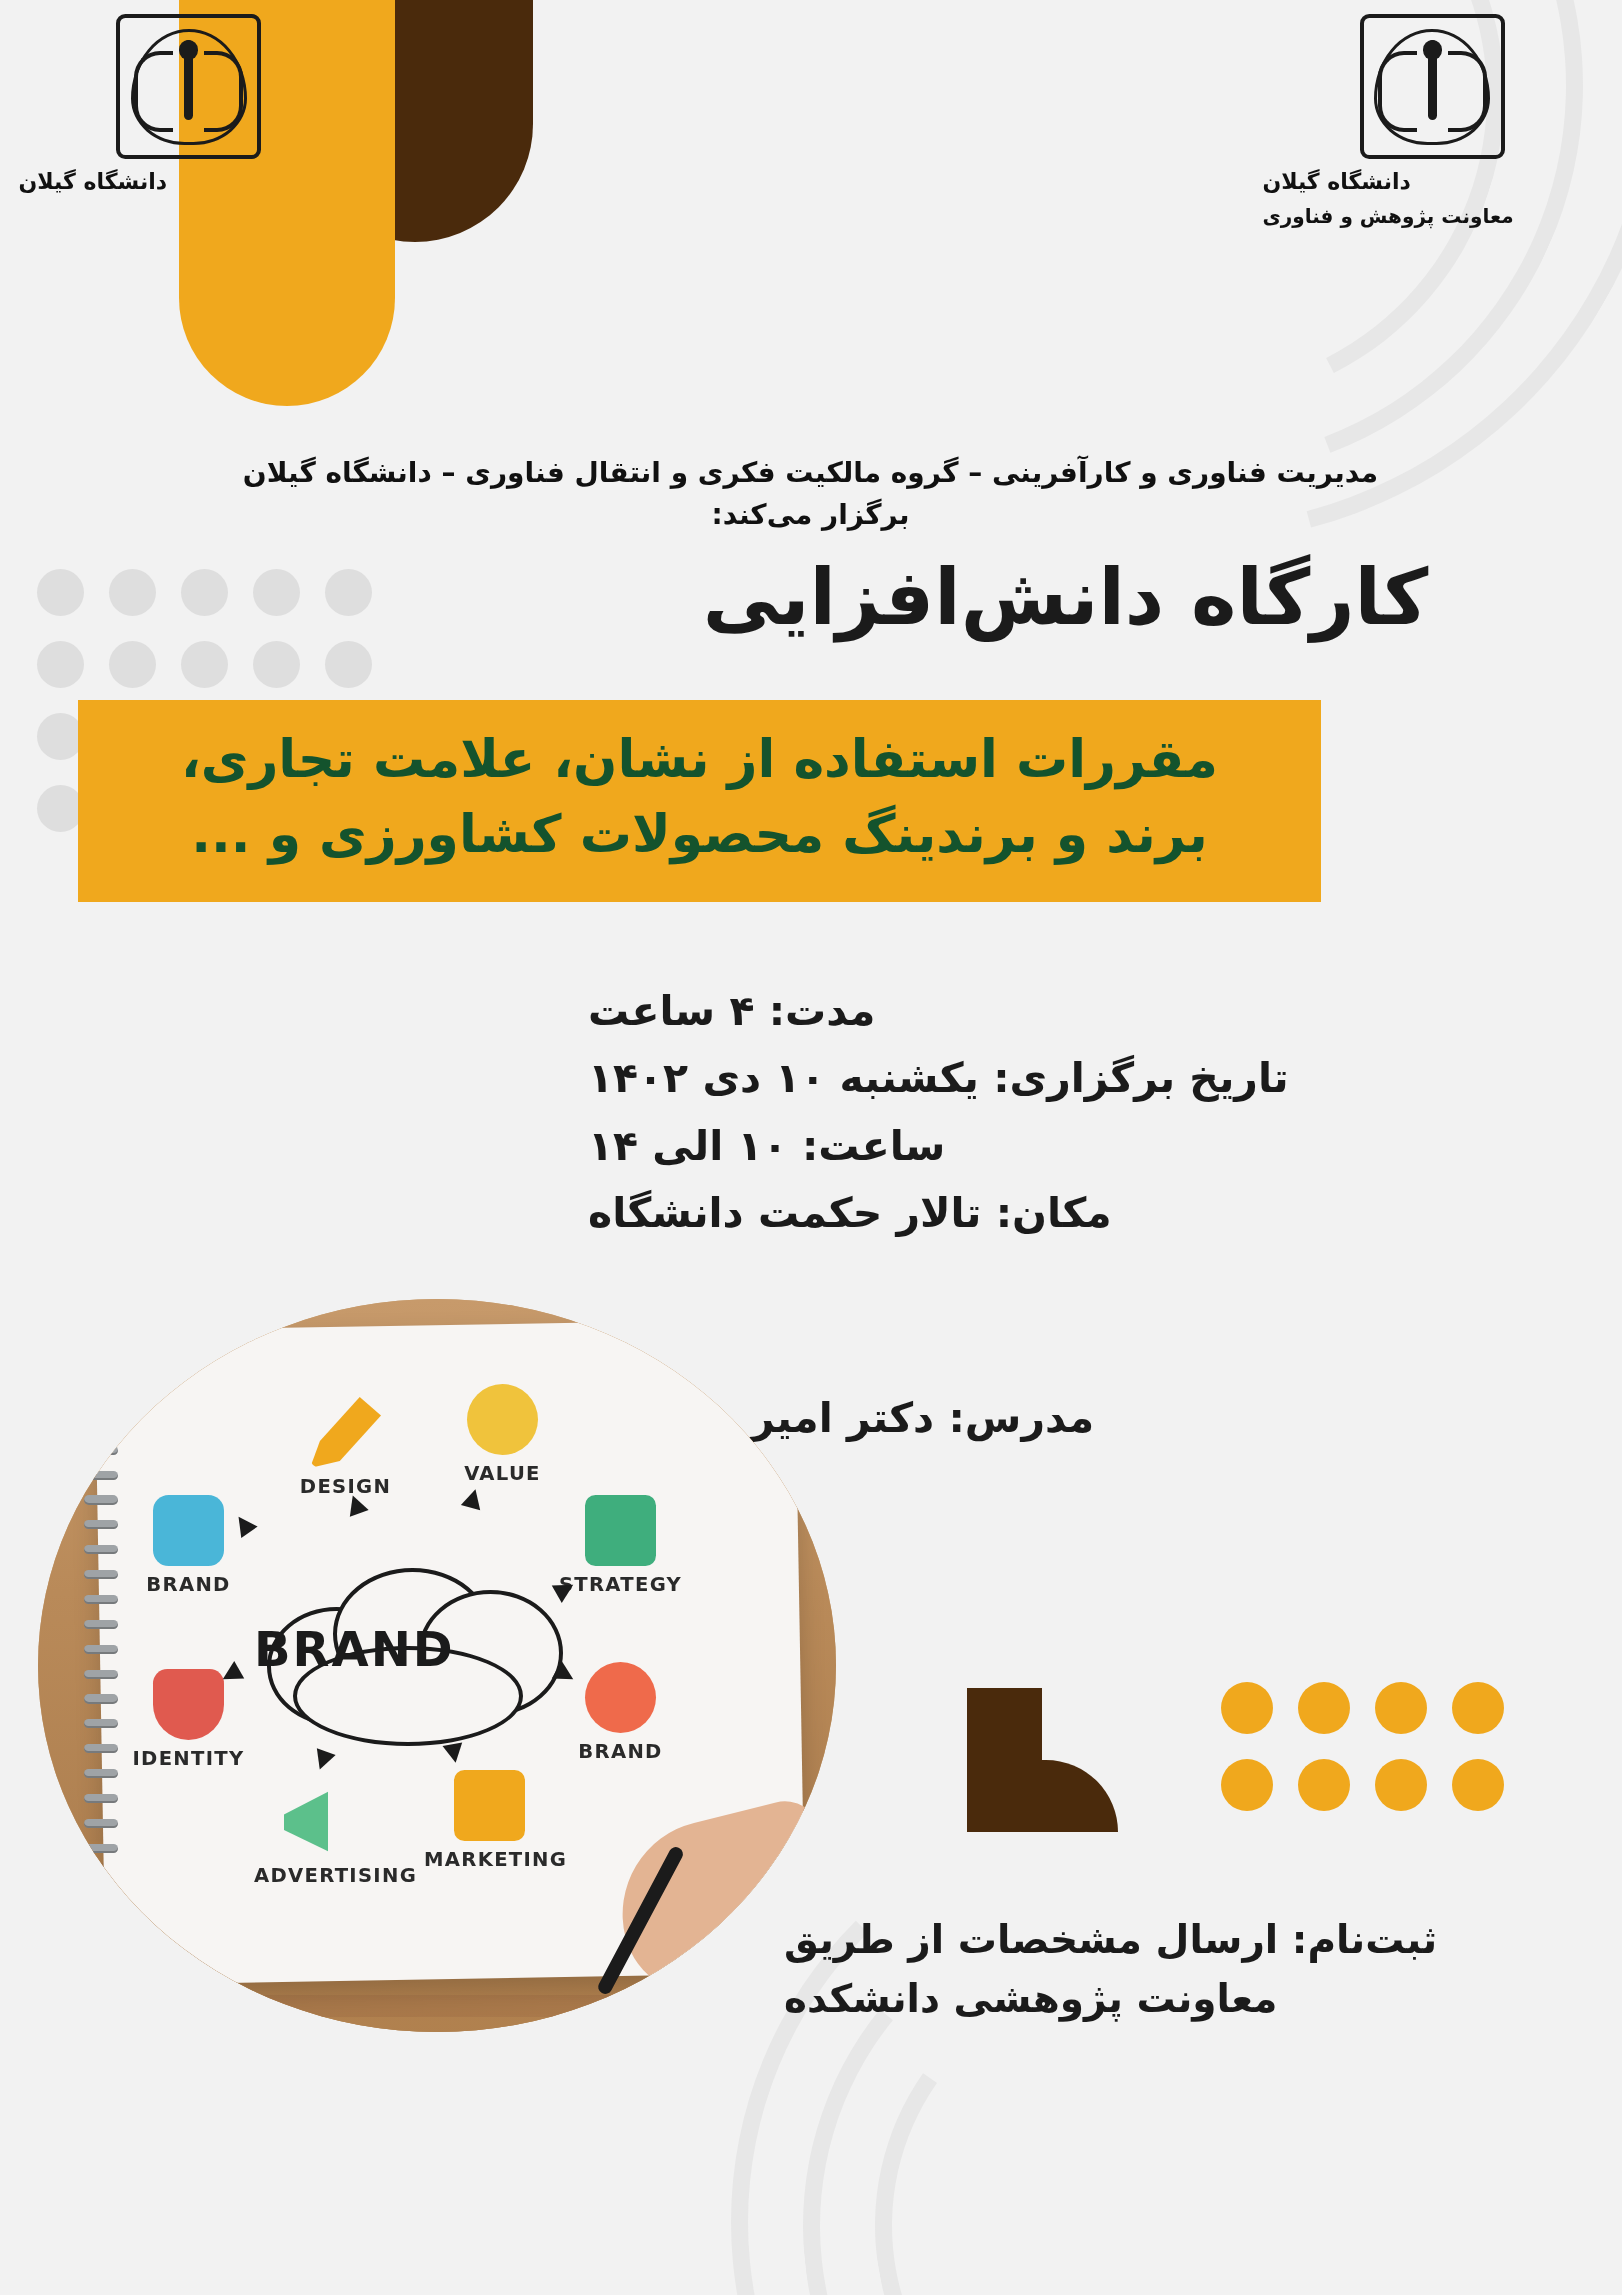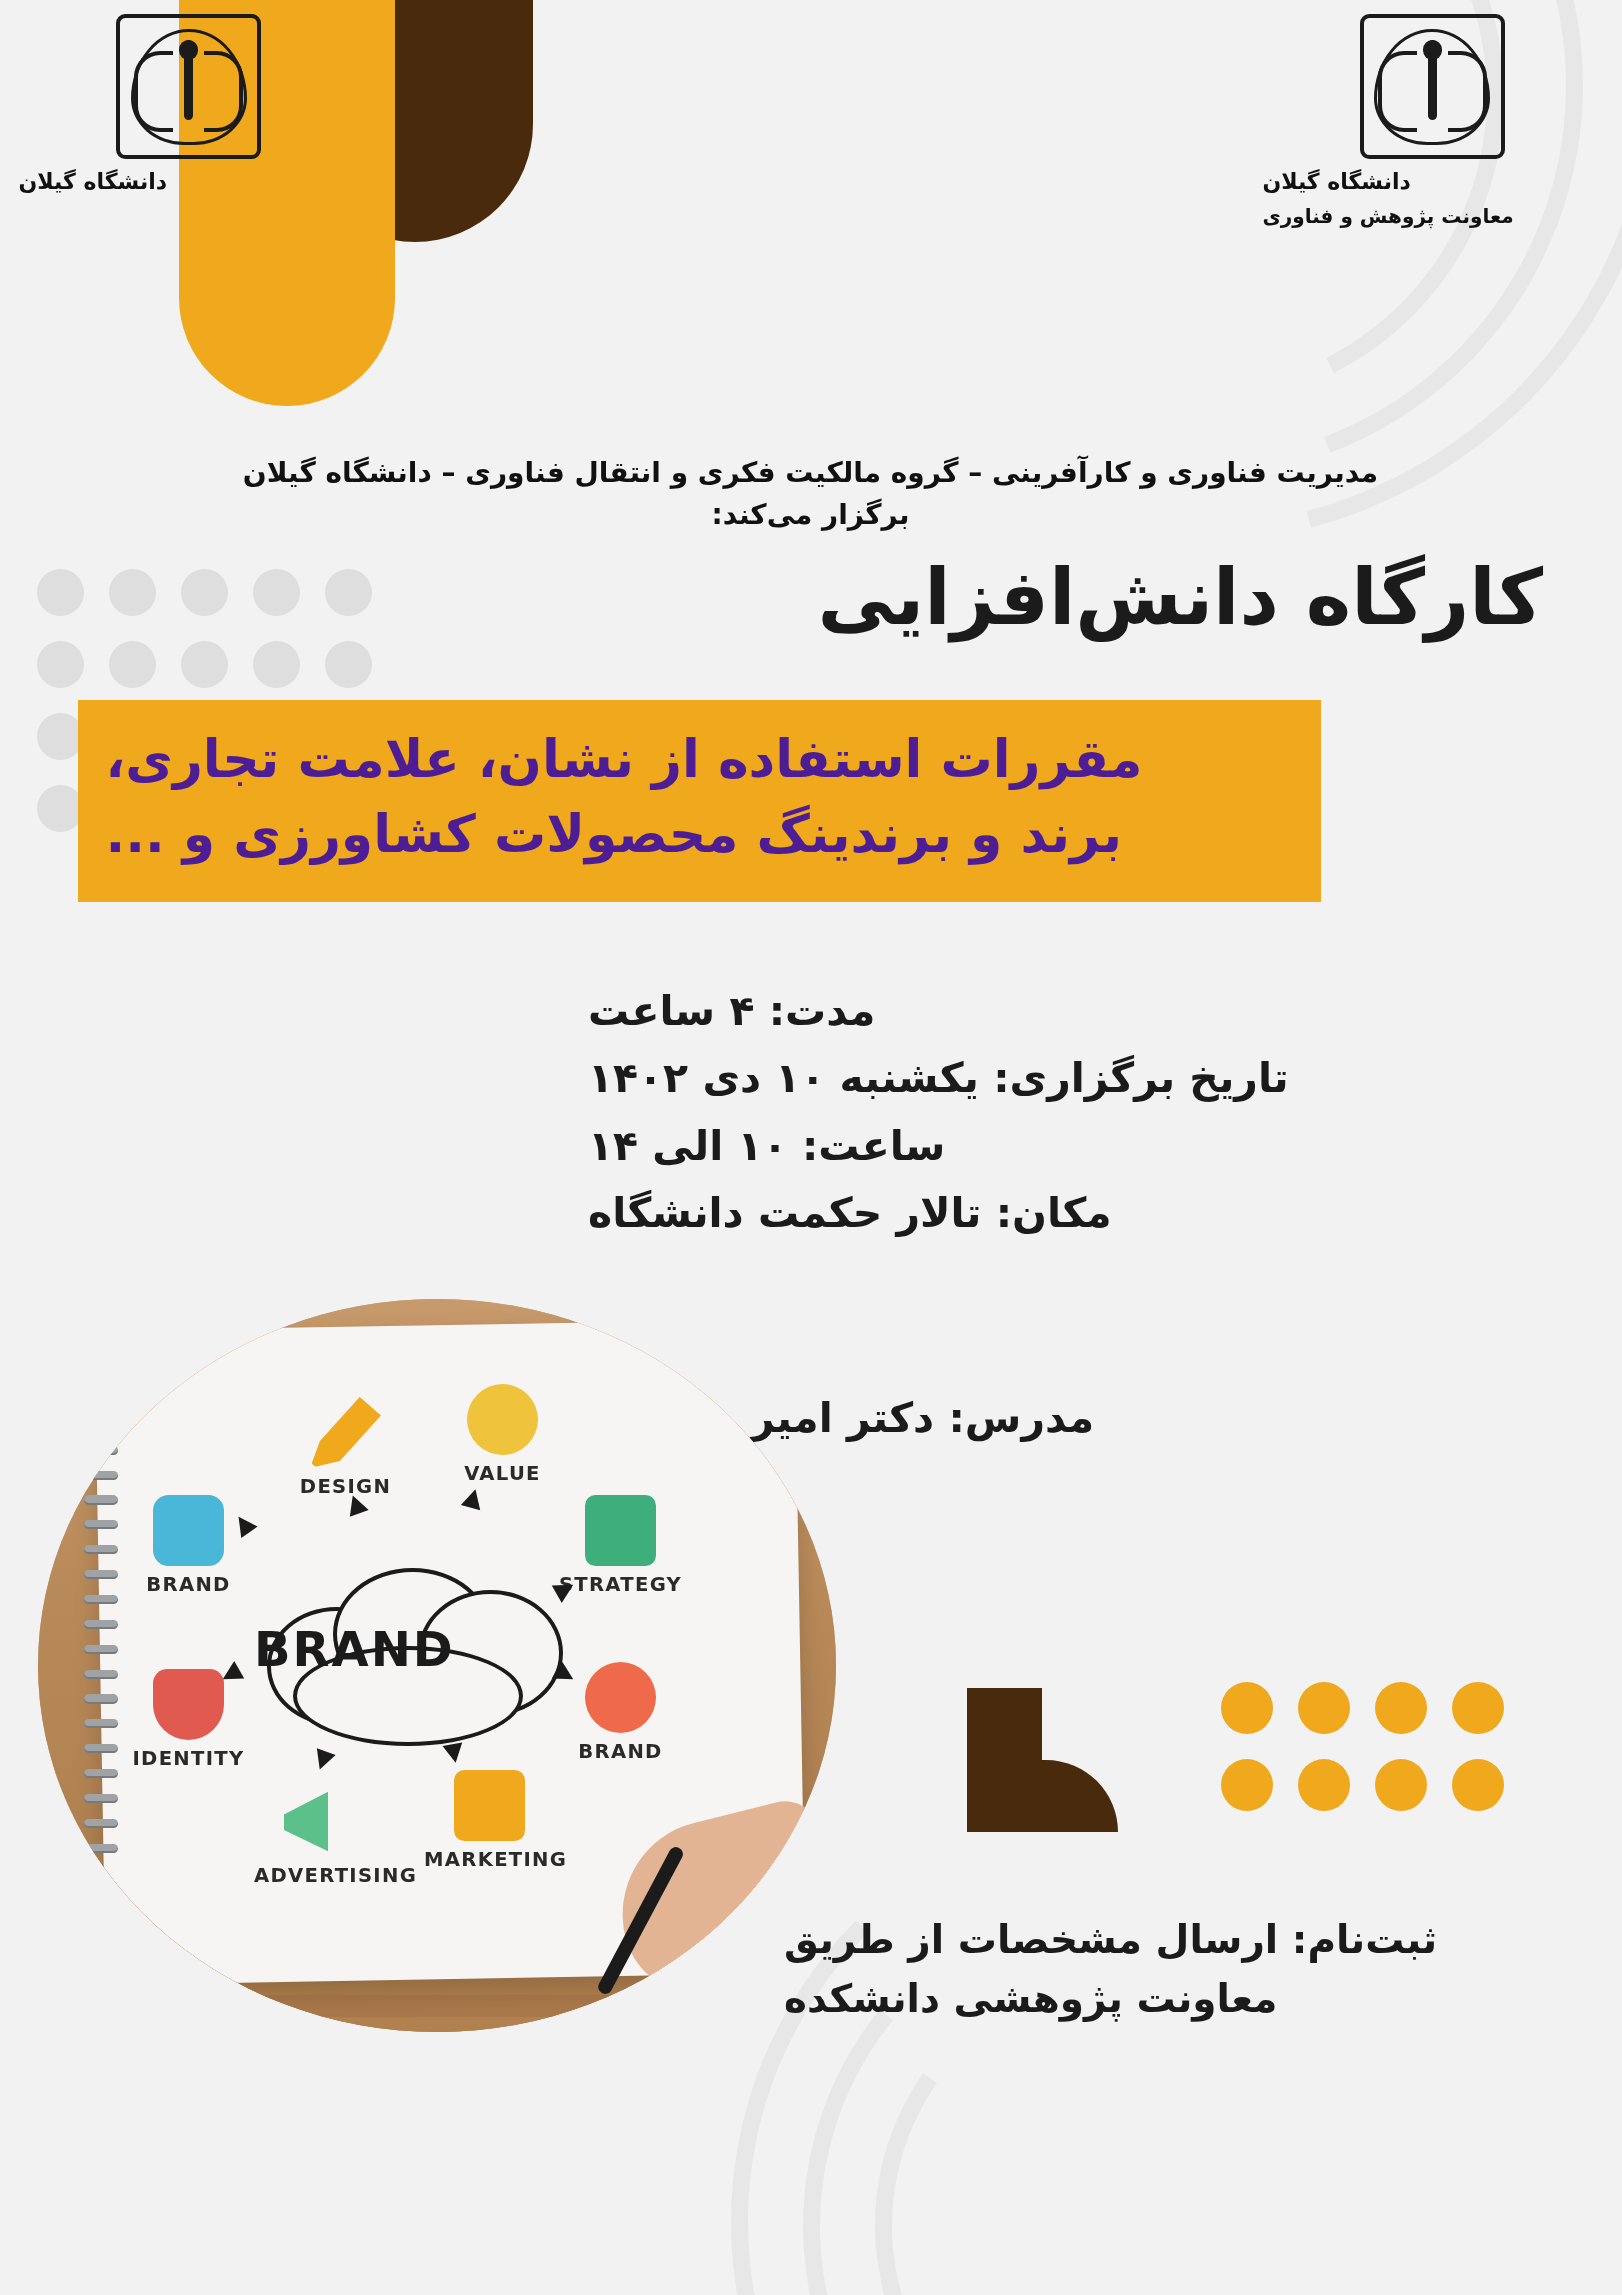--- a/index.html
+++ b/index.html
@@ -186,42 +186,42 @@
     font-size: 28px;
     font-weight: bold;
     color: #111;
     line-height: 1.5;
   }
   .title {
     position: absolute;
     top: 550px;
     right: 79px;
     left: 589px;
-    text-align: right;
+    text-align: center;
     direction: rtl;
     font-size: 77px;
     font-weight: bold;
     color: #1b1b1b;
     line-height: 1.25;
   }
   .subtitle-band {
     position: absolute;
     top: 700px;
     right: 301px;
     left: 79px;
     background: #f0a81d;
     padding: 22px 27.5px 29px 27.5px;
     box-sizing: border-box;
   }
   .subtitle-band p {
     margin: 0;
-    text-align: left;
+    text-align: center;
     font-size: 52px;
     font-weight: bold;
-    color: #4c1d95;
+    color: #14532d;
     line-height: 1.45;
   }
 
   .details {
     position: absolute;
     top: 982px;
     right: 79px;
     left: 589px;
     text-align: left;
     direction: rtl;

